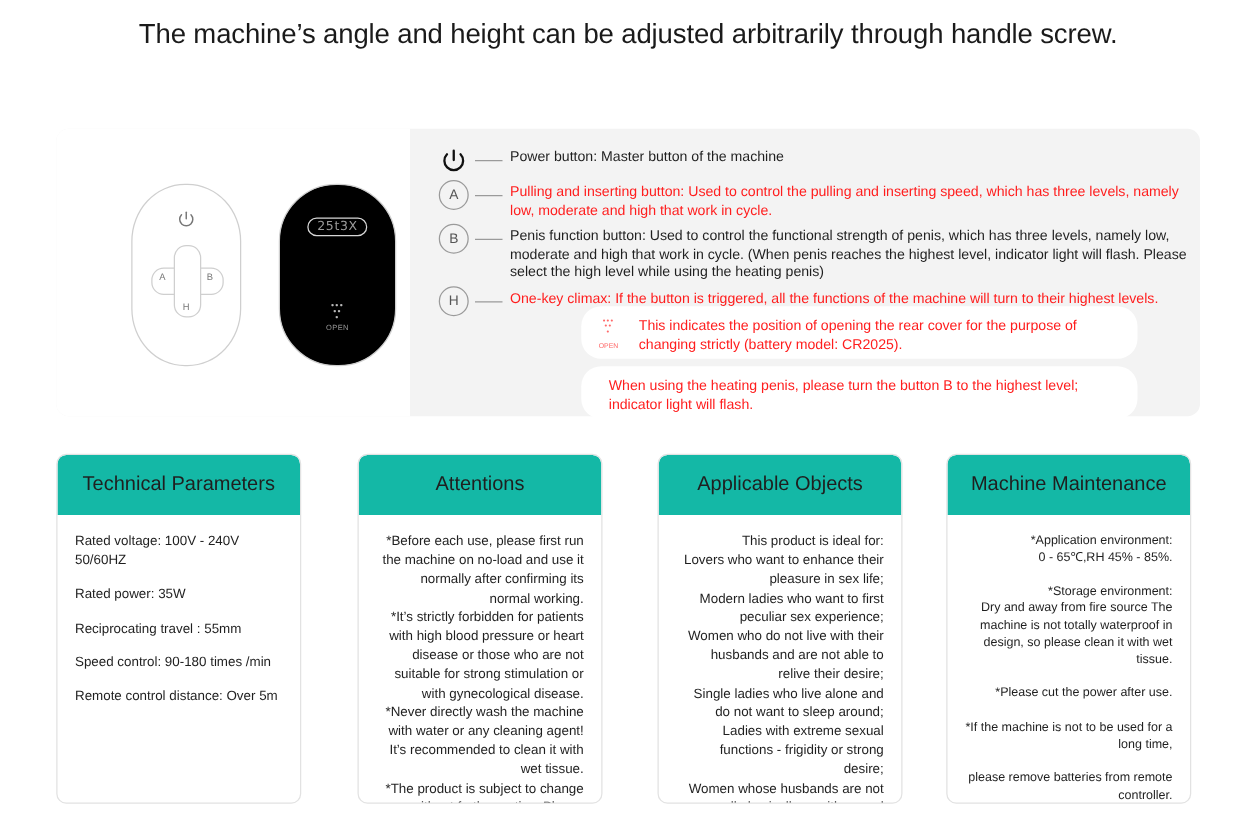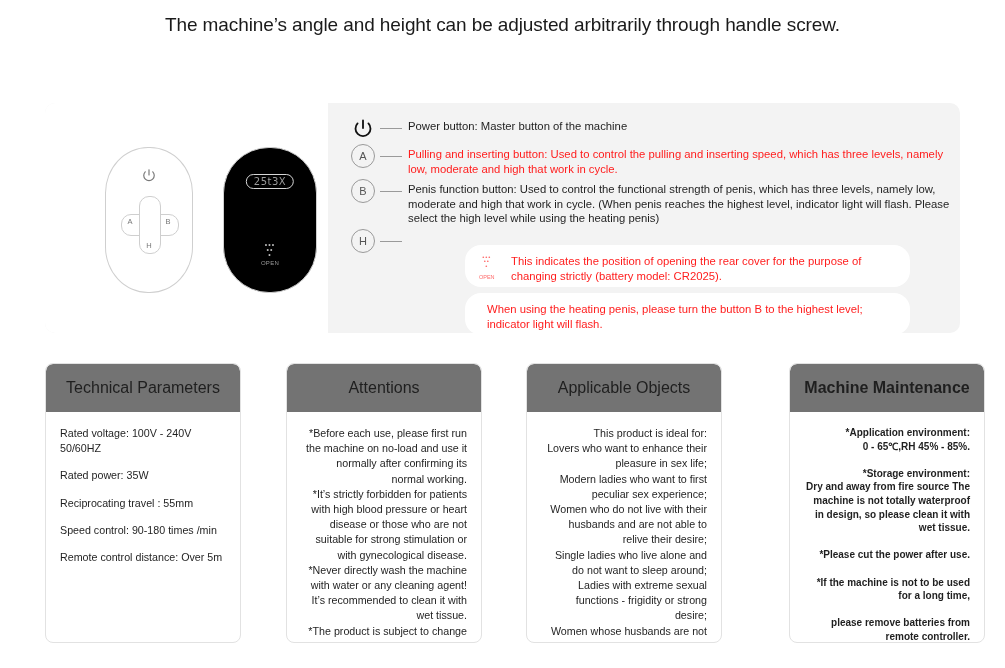--- a/index.html
+++ b/index.html
@@ -14,21 +14,21 @@
     color: #222;
     overflow: hidden;
     position: relative;
   }
   .page-title {
     position: absolute;
     top: 14px;
     left: 0;
     width: 1005px;
     text-align: center;
-    font-size: 19px;
+    font-size: 22px;
     font-weight: 400;
     color: #1a1a1a;
     letter-spacing: -0.1px;
   }
 
   
   .top-panel {
     position: absolute;
     left: 45px;
     top: 103px;
@@ -254,24 +254,24 @@
     height: 280px;
     border: 1px solid #e2e2e2;
     border-radius: 8px;
     background: #fff;
     box-sizing: border-box;
     overflow: hidden;
   }
   .card.c1 { left: 0; }
   .card.c2 { left: 241px; }
   .card.c3 { left: 481px; }
-  .card.c4 { left: 744px; font-weight: bold; }
+  .card.c4 { left: 712px; }
   .card-head {
     height: 48px;
-    background: #737373;
+    background: #14b8a6;
     display: flex;
     align-items: center;
     justify-content: center;
     font-size: 16px;
     color: #1f1f1f;
     border-radius: 7px 7px 0 0;
   }
   .card-body {
     padding: 14px 14px 0 14px;
     font-size: 10.7px;
@@ -345,20 +345,21 @@
       </div>
       <div class="legend-dash"></div>
       <div class="legend-text">Penis function button: Used to control the functional strength of penis, which has three levels, namely low, moderate and high that work in cycle. (When penis reaches the highest level, indicator light will flash. Please select the high level while using the heating penis)</div>
     </div>
 
     <div class="legend-row">
       <div class="legend-badge">
         <div class="circ">H</div>
       </div>
       <div class="legend-dash"></div>
+      <div class="legend-text red">One-key climax: If the button is triggered, all the functions of the machine will turn to their highest levels.</div>
     </div>
   </div>
 
   <div class="note n1">
     <div class="bat-ico">
       <div class="dotgrid">
         <div>•••</div>
         <div>••</div>
         <div>•</div>
       </div>

